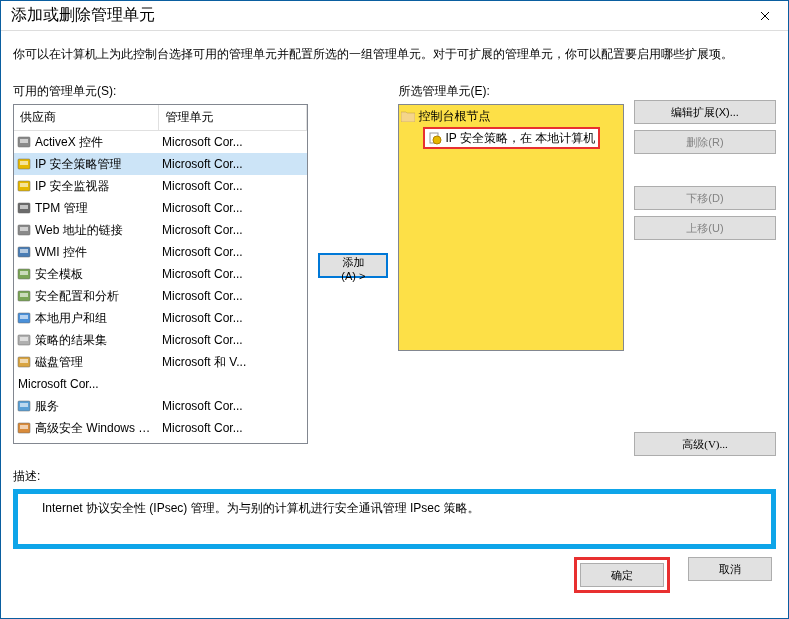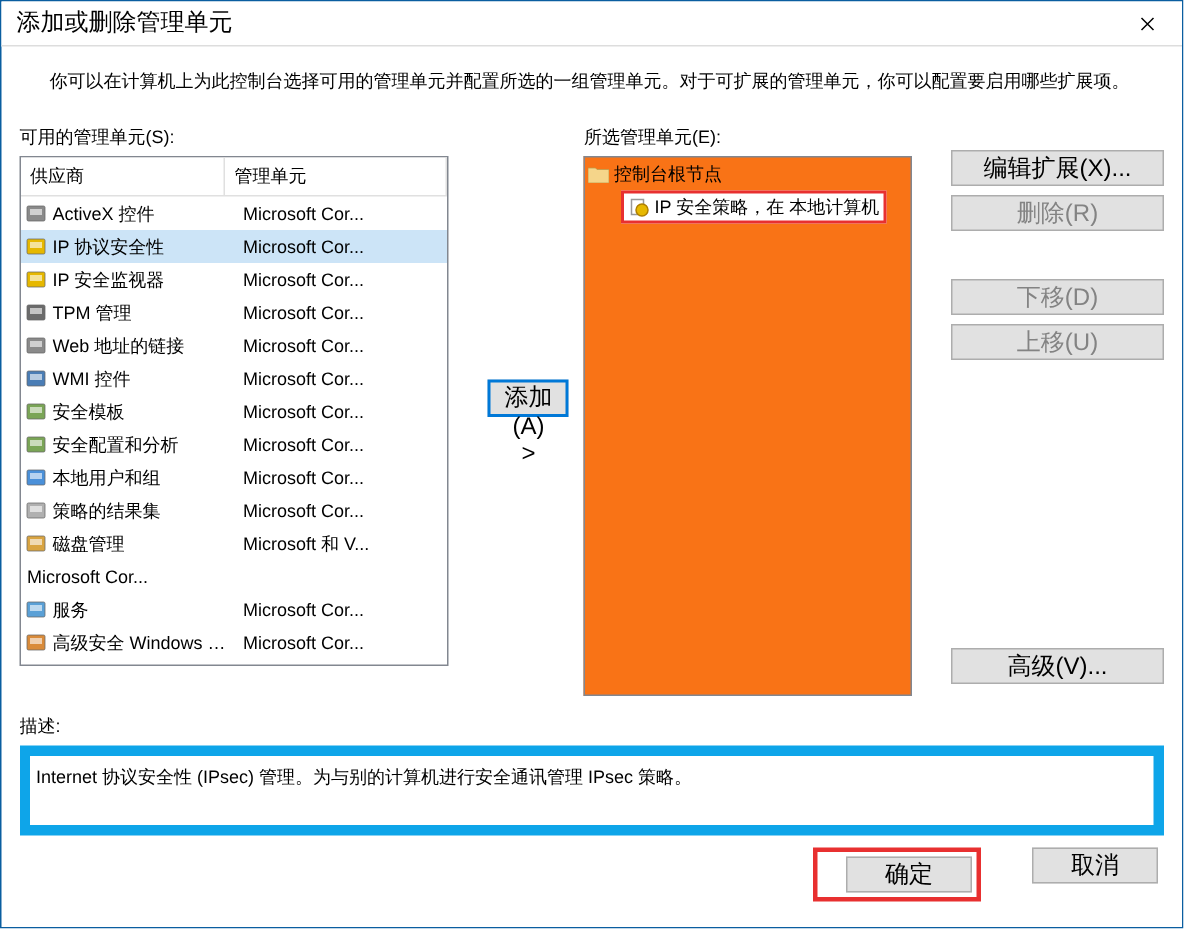--- a/index.html
+++ b/index.html
@@ -40,21 +40,20 @@
   }
   .content {
     flex: 1;
     padding: 14px 12px 12px 12px;
     display: flex;
     flex-direction: column;
   }
   .intro {
     margin-bottom: 20px;
     line-height: 1.5;
-    margin-left: 20px;
   }
   .main-area {
     display: flex;
     gap: 10px;
     align-items: flex-start;
   }
   .col-available { width: 296px; }
   .col-middle {
     width: 70px;
     display: flex;
@@ -137,22 +136,22 @@
   
   .list-body::-webkit-scrollbar { width: 17px; }
   .list-body::-webkit-scrollbar-track { background: #f0f0f0; }
   .list-body::-webkit-scrollbar-thumb { background: #c2c3c9; border: 1px solid #f0f0f0;}
   .list-body::-webkit-scrollbar-button {
     background: #f0f0f0; height: 17px; display: block;
   }
 
   .tree-box {
     border: 1px solid #828790;
-    background: #f97316;
-    height: 360px;
+    background: #fde047;
+    height: 247px;
     padding: 2px;
   }
   .tree-root {
     display: flex;
     align-items: center;
     gap: 3px;
     height: 18px;
   }
   .tree-child {
     margin-left: 22px;
@@ -165,52 +164,51 @@
     gap: 3px;
     padding: 1px 3px;
     height: 22px;
     background: #fff;
   }
 
   .btn {
     height: 23px;
     border: 1px solid #adadad;
     background: #e1e1e1;
-    font-size: 16px;
+    font-size: 11px;
     font-family: inherit;
     cursor: pointer;
-    padding: 0 8px;
+    padding: 0 20px;
     text-align: center;
-    margin-left: 16px;
   }
   .btn:disabled {
     color: #838383;
     cursor: default;
   }
   .btn-add {
     border: 2px solid #0078d7;
     height: 25px;
     width: 70px;
     background: #e1e1e1;
   }
   .side-btn {
     height: 24px;
     width: 142px;
     align-self: flex-end;
   }
-  .advanced-wrap { margin-top: auto; padding-top: 186px;}
+  .advanced-wrap { margin-top: auto; padding-top: 186px; font-family: Liberation Serif, serif;}
 
   .desc-area {
     margin-top: 12px;
   }
   .desc-box {
-    border: 7px solid #0ea5e9;
+    border: 5px solid #0ea5e9;
     background: #fff;
     height: 60px;
-    padding: 6px 4px;
+    padding: 6px 24px;
     margin-top: 4px;
   }
   .footer {
     display: flex;
     justify-content: flex-end;
     gap: 18px;
     padding: 8px 4px 2px 0;
   }
   .ok-wrap {
     border: 3px solid #e83030;
@@ -262,21 +260,21 @@
                 <div class="c2">Microsoft Cor...</div>
               </div>
               <div class="list-row selected">
                 <div class="c1">
                   <span class="ic">
                     <svg width="14" height="14" viewBox="0 0 14 14">
                       <rect x="1" y="2" width="12" height="10" rx="1" fill="#e6b800" stroke="#666" stroke-width="0.5"></rect>
                       <rect x="3" y="4" width="8" height="4" fill="#fff" opacity="0.6"></rect>
                     </svg>
                   </span>
-                  <span class="txt">IP 协议安全性</span>
+                  <span class="txt">IP 安全策略管理</span>
                 </div>
                 <div class="c2">Microsoft Cor...</div>
               </div>
               <div class="list-row">
                 <div class="c1">
                   <span class="ic">
                     <svg width="14" height="14" viewBox="0 0 14 14">
                       <rect x="1" y="2" width="12" height="10" rx="1" fill="#e6b800" stroke="#666" stroke-width="0.5"></rect>
                       <rect x="3" y="4" width="8" height="4" fill="#fff" opacity="0.6"></rect>
                     </svg>

